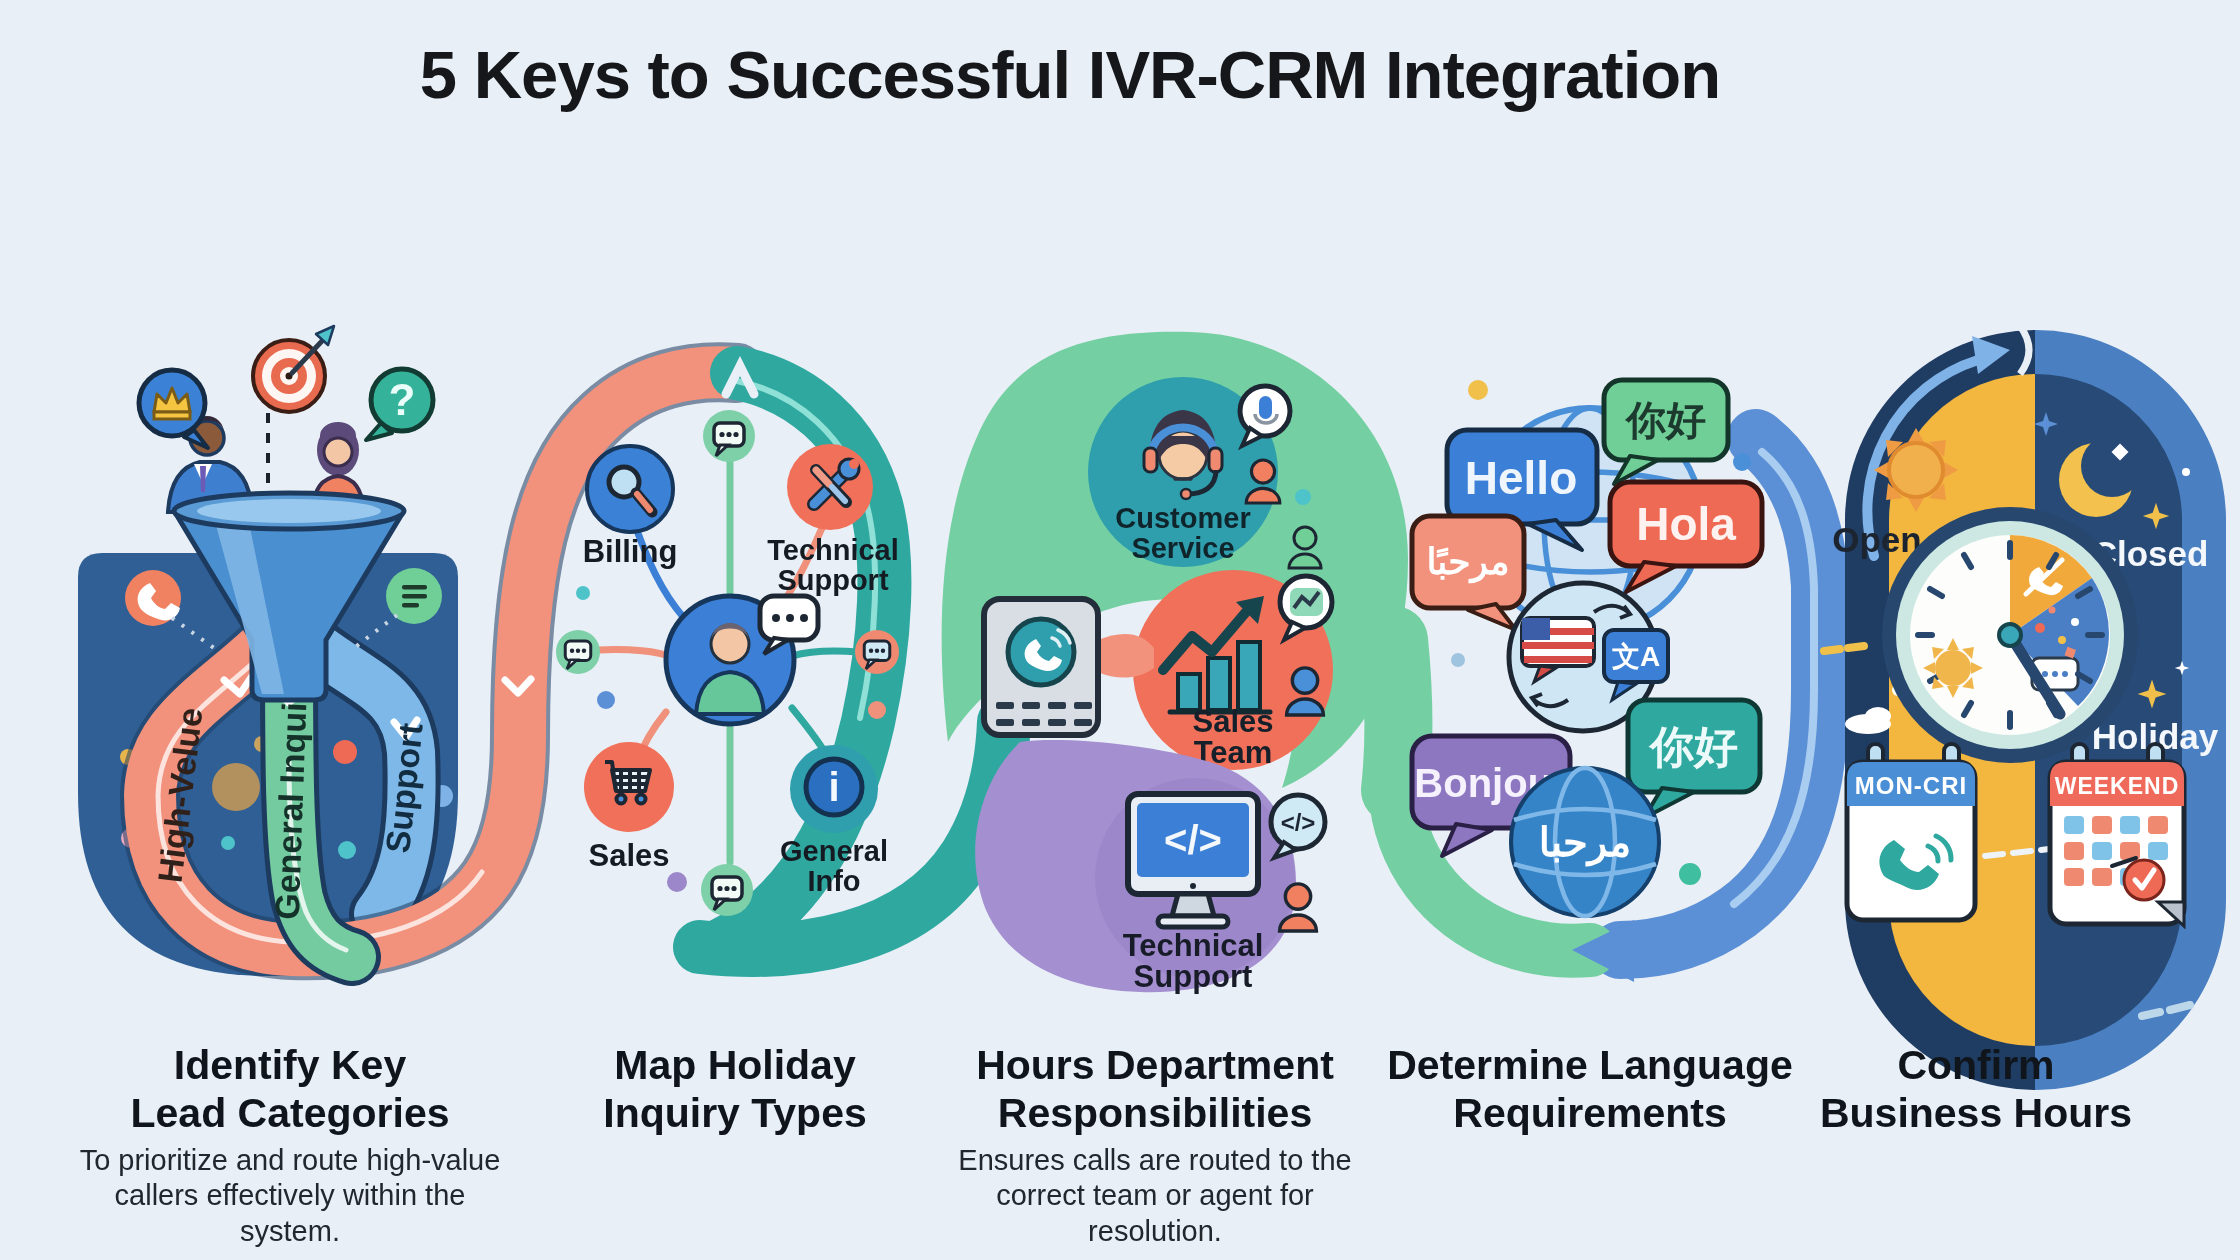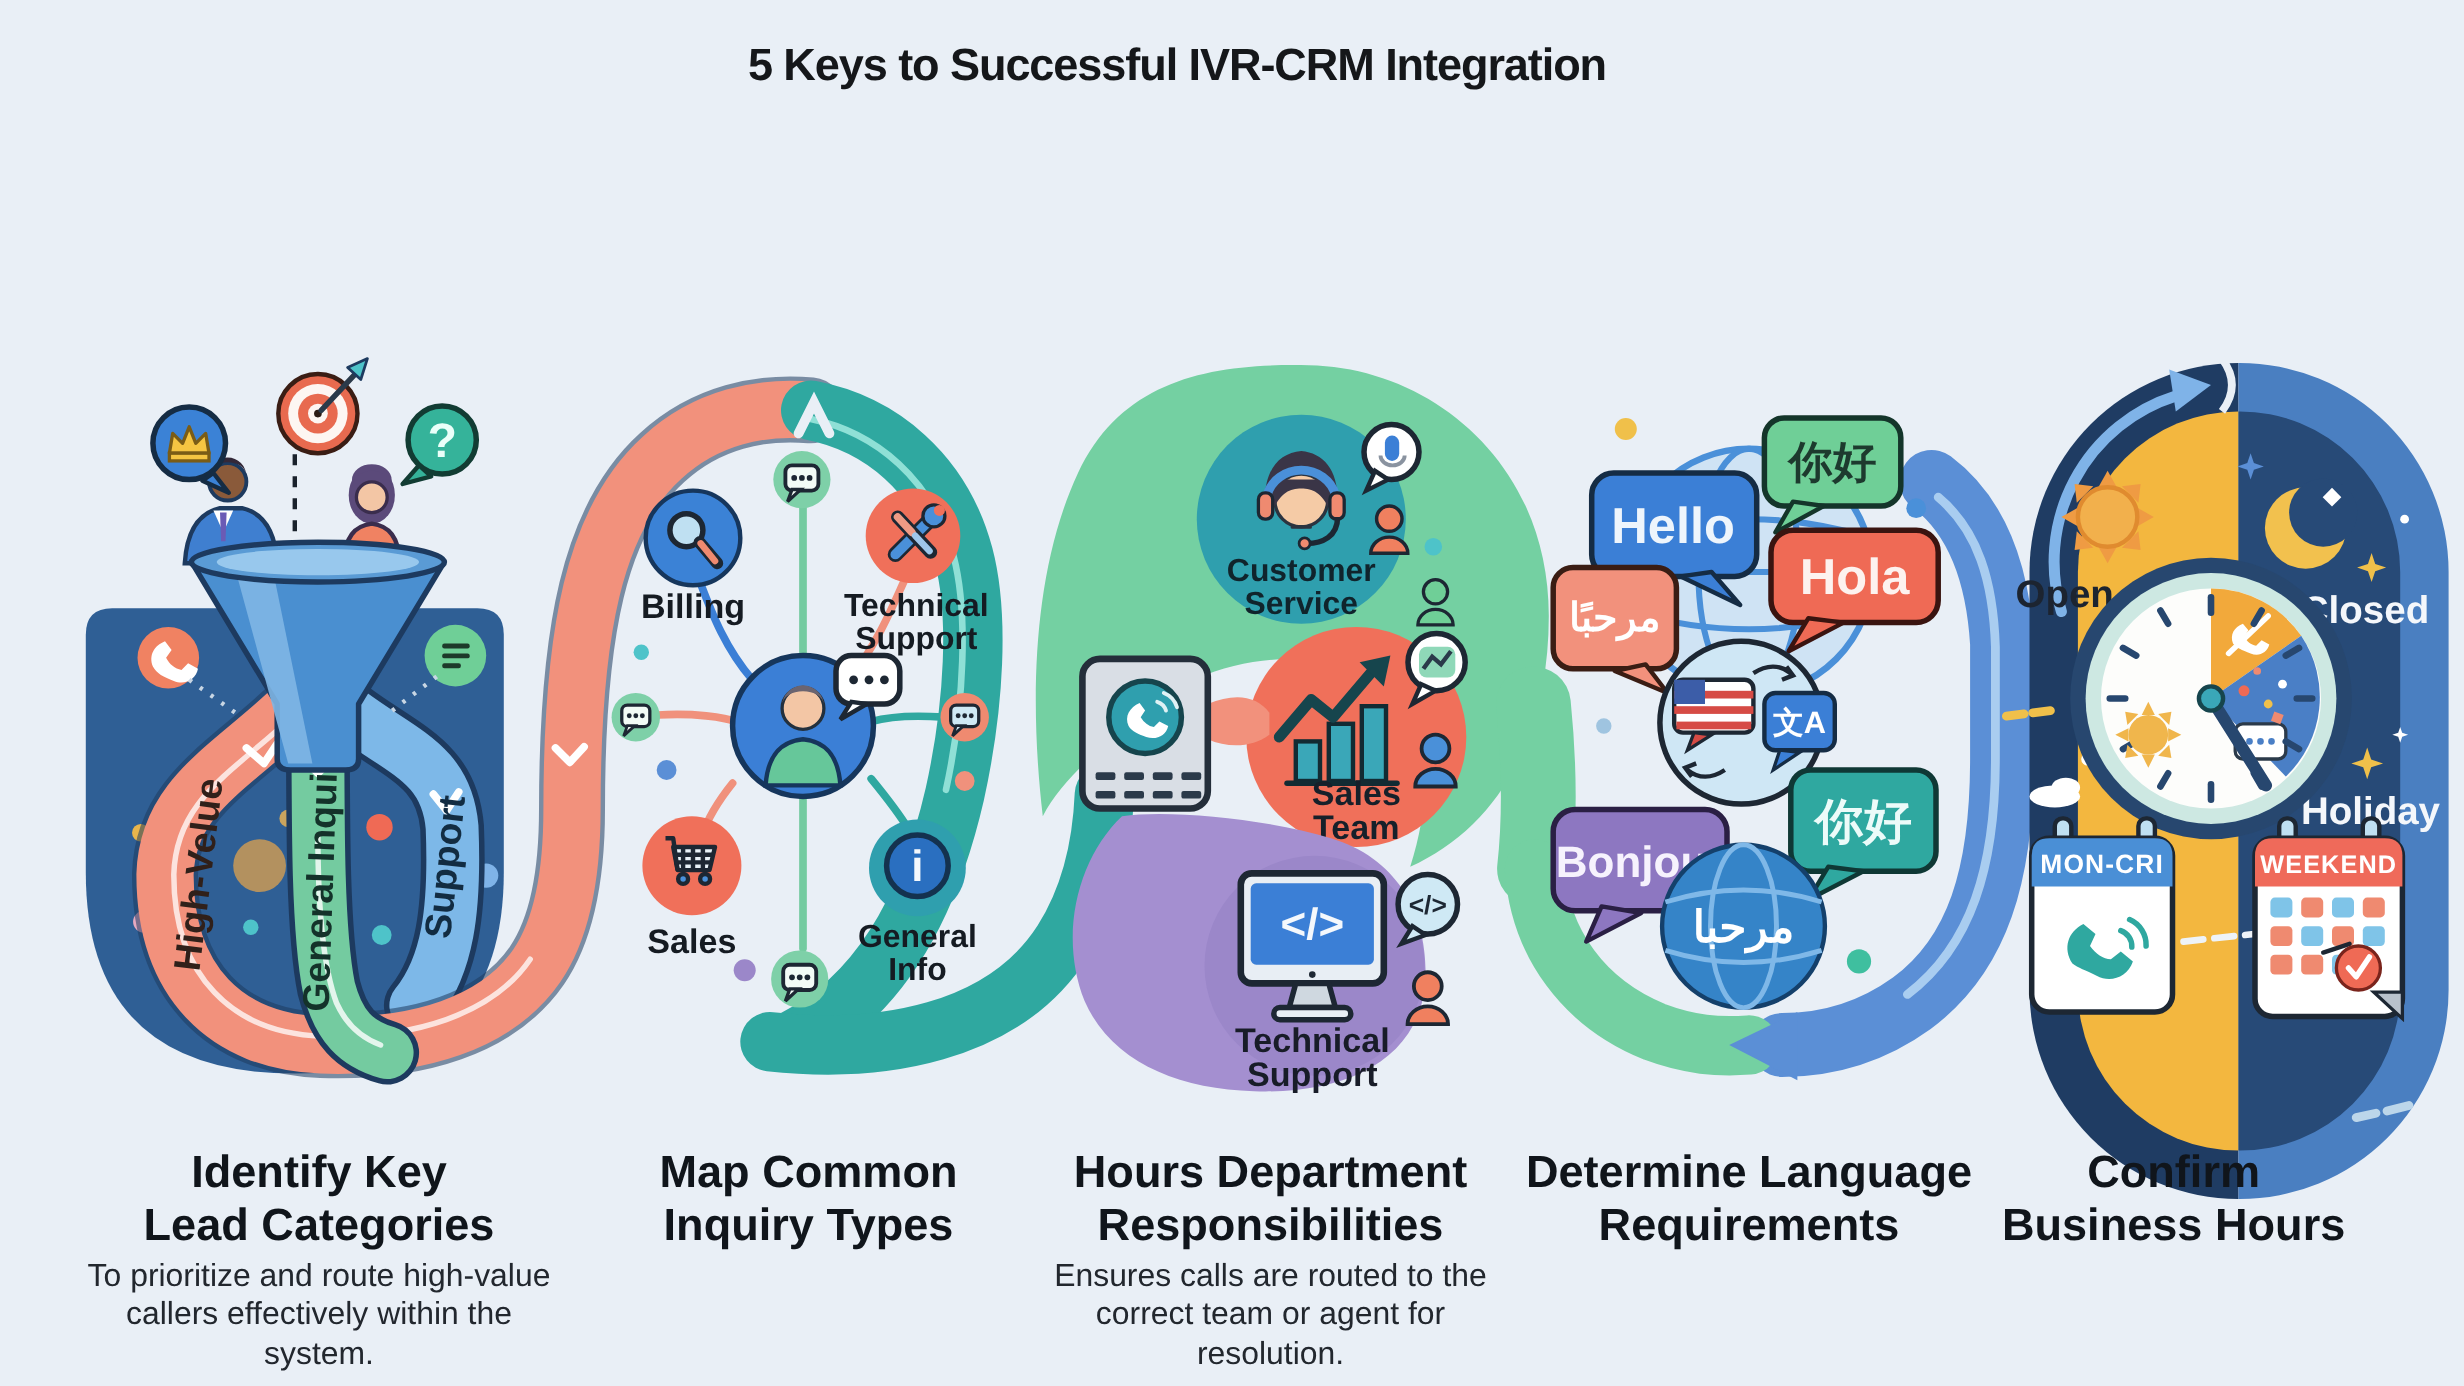--- a/index.html
+++ b/index.html
@@ -1,19 +1,19 @@
 <!DOCTYPE html>
 <html><head>
 <meta charset="utf-8">
 <style>
   html,body{margin:0;padding:0;background:#d8dee6;}
   .canvas{position:relative;width:2240px;height:1260px;background:#e9eff6;overflow:hidden;
           font-family:"Liberation Sans",sans-serif;}
   .page-title{position:absolute;left:0;width:2140px;top:36px;text-align:center;
-              font-size:41px;font-weight:bold;color:#15171a;letter-spacing:-1px;}
+              font-size:67px;font-weight:bold;color:#15171a;letter-spacing:-1px;}
   .art{position:absolute;left:0;top:0;}
   .col-text{position:absolute;text-align:center;top:1042px;}
   .hd{font-size:41px;font-weight:bold;color:#10151b;line-height:1.16;}
   .ds{margin-top:6px;font-size:29px;color:#22272e;line-height:1.22;}
   
   text{font-family:"Liberation Sans",sans-serif;font-weight:bold;text-anchor:middle;}
 </style>
 </head>
 <body>
 
@@ -529,21 +529,21 @@
   <div class="col-text" style="left:70px;width:440px;">
     <div class="hd">
       <div>Identify Key</div>
       <div>Lead Categories</div>
     </div>
     <div class="ds">To prioritize and route high-value callers effectively within the system.</div>
   </div>
 
   <div class="col-text" style="left:515px;width:440px;">
     <div class="hd">
-      <div>Map Common</div>
+      <div>Map Holiday</div>
       <div>Inquiry Types</div>
     </div>
   </div>
 
   <div class="col-text" style="left:935px;width:440px;">
     <div class="hd">
       <div>Hours Department</div>
       <div>Responsibilities</div>
     </div>
     <div class="ds">Ensures calls are routed to the correct team or agent for resolution.</div>

